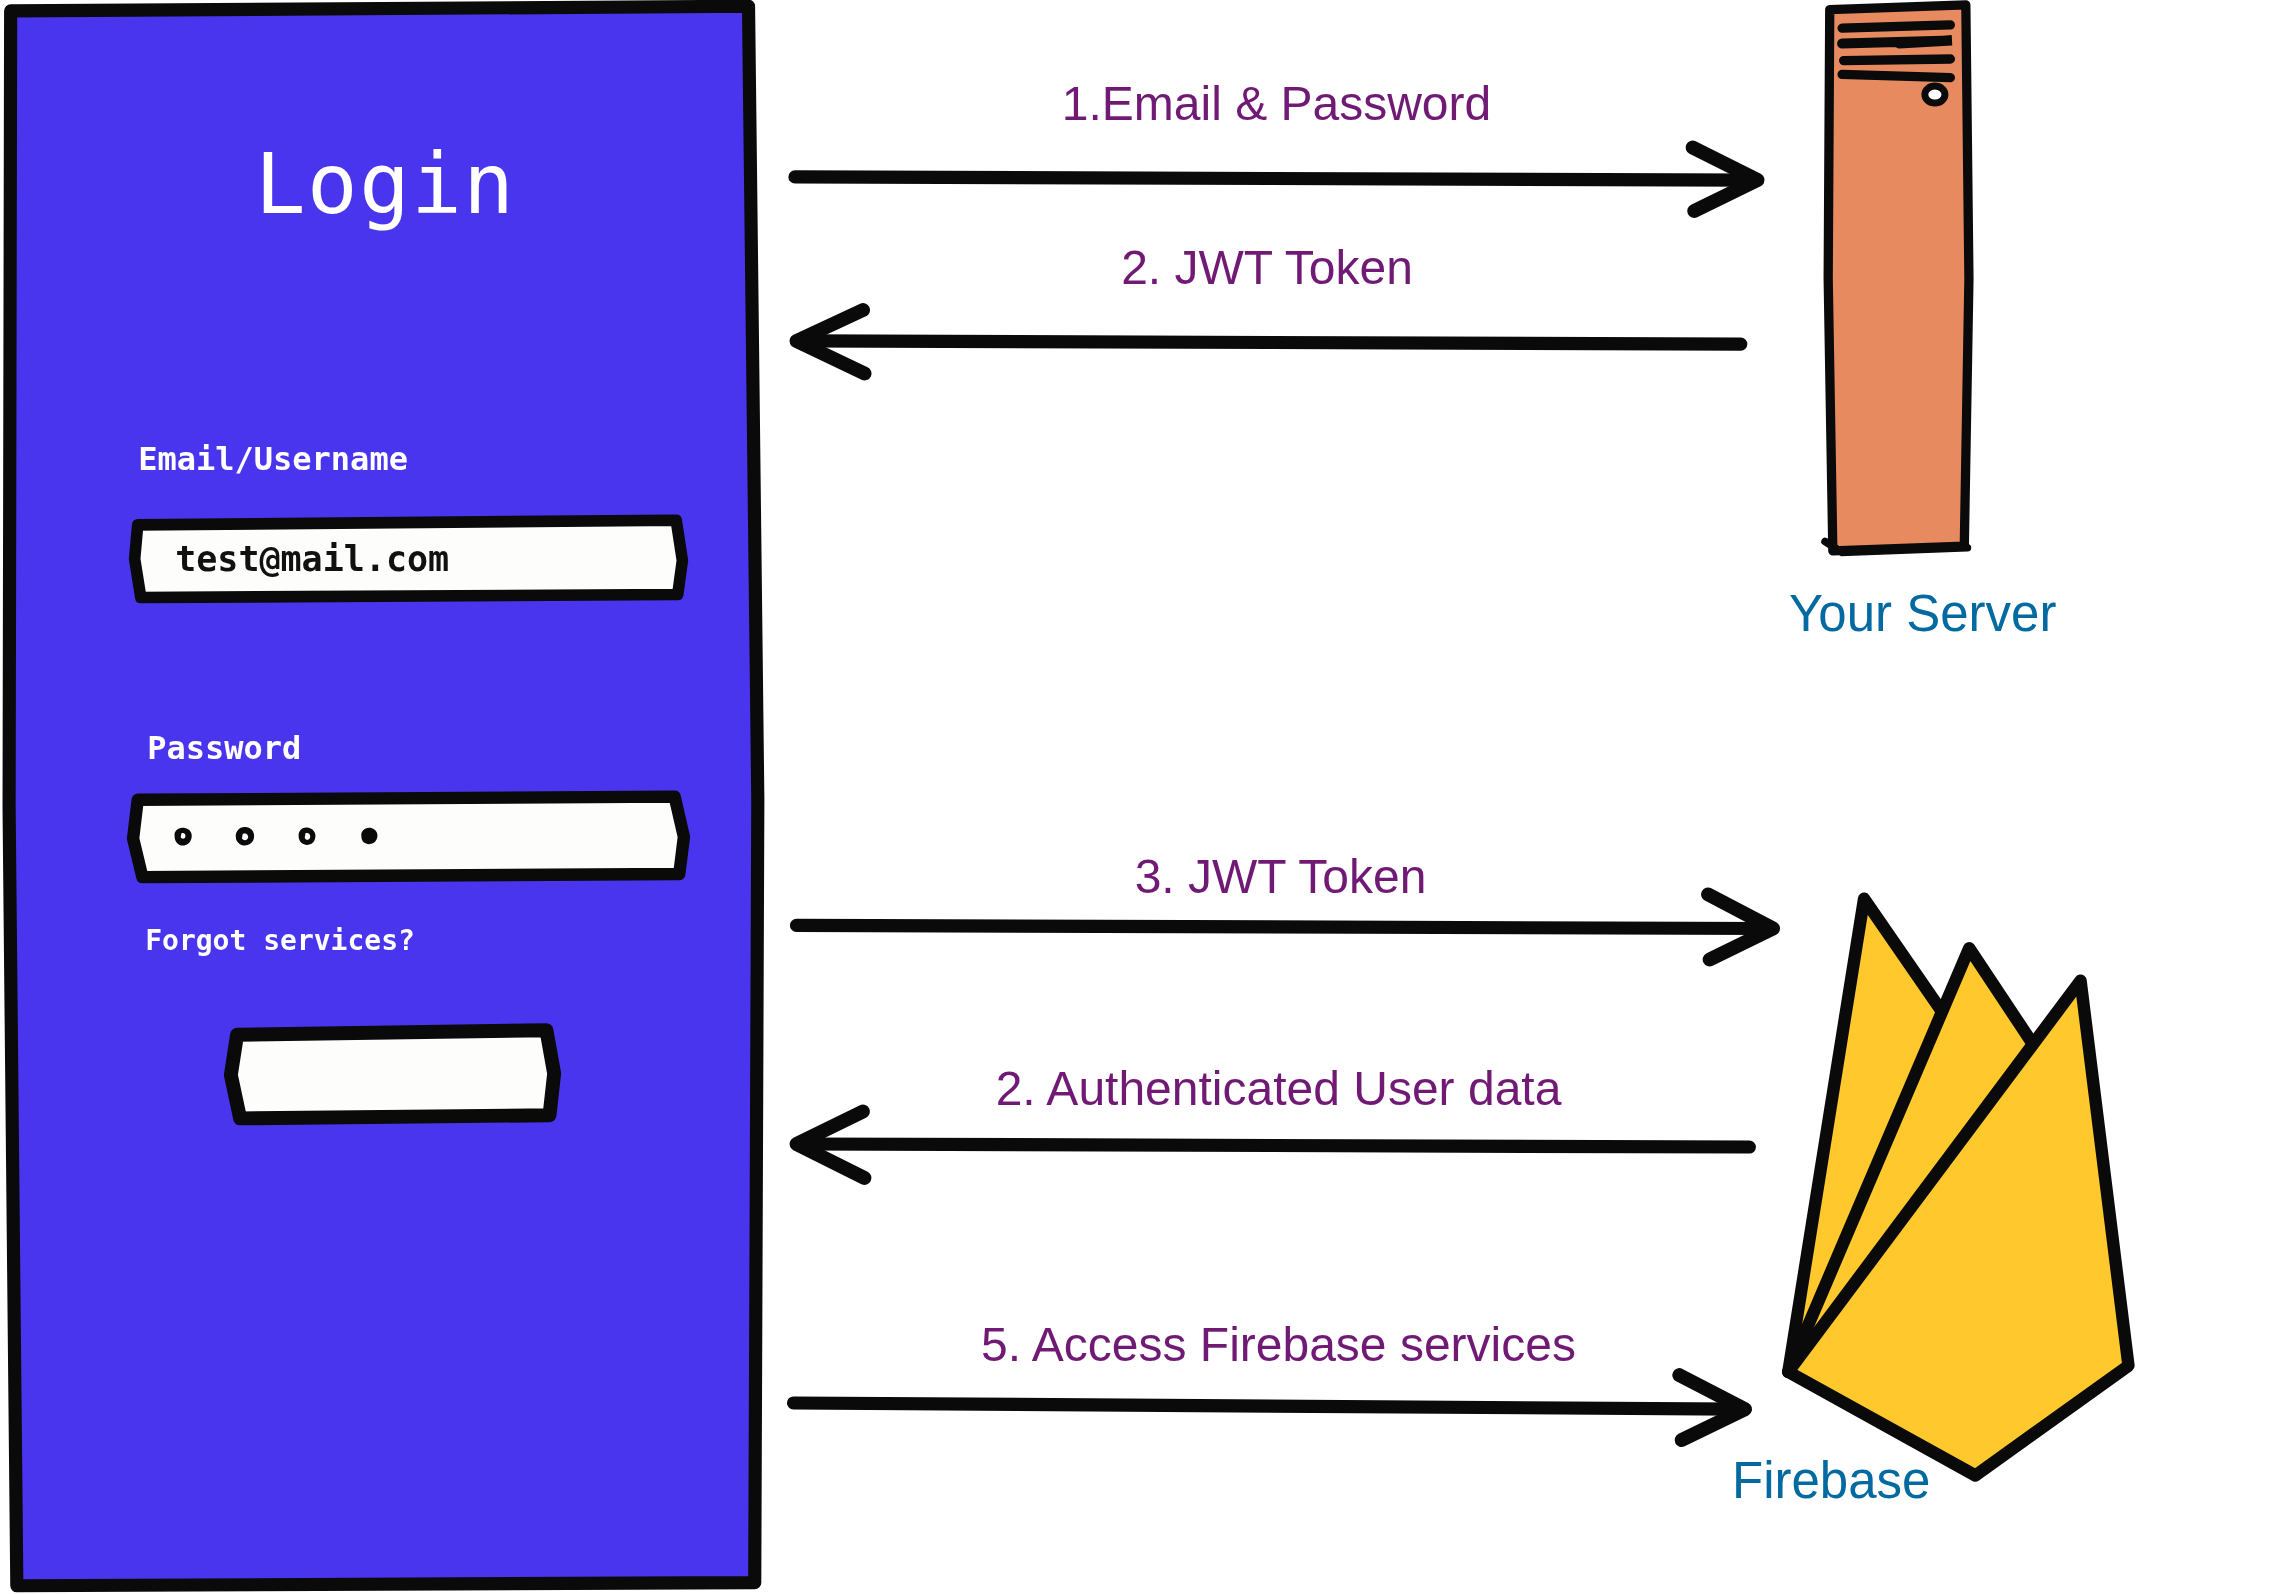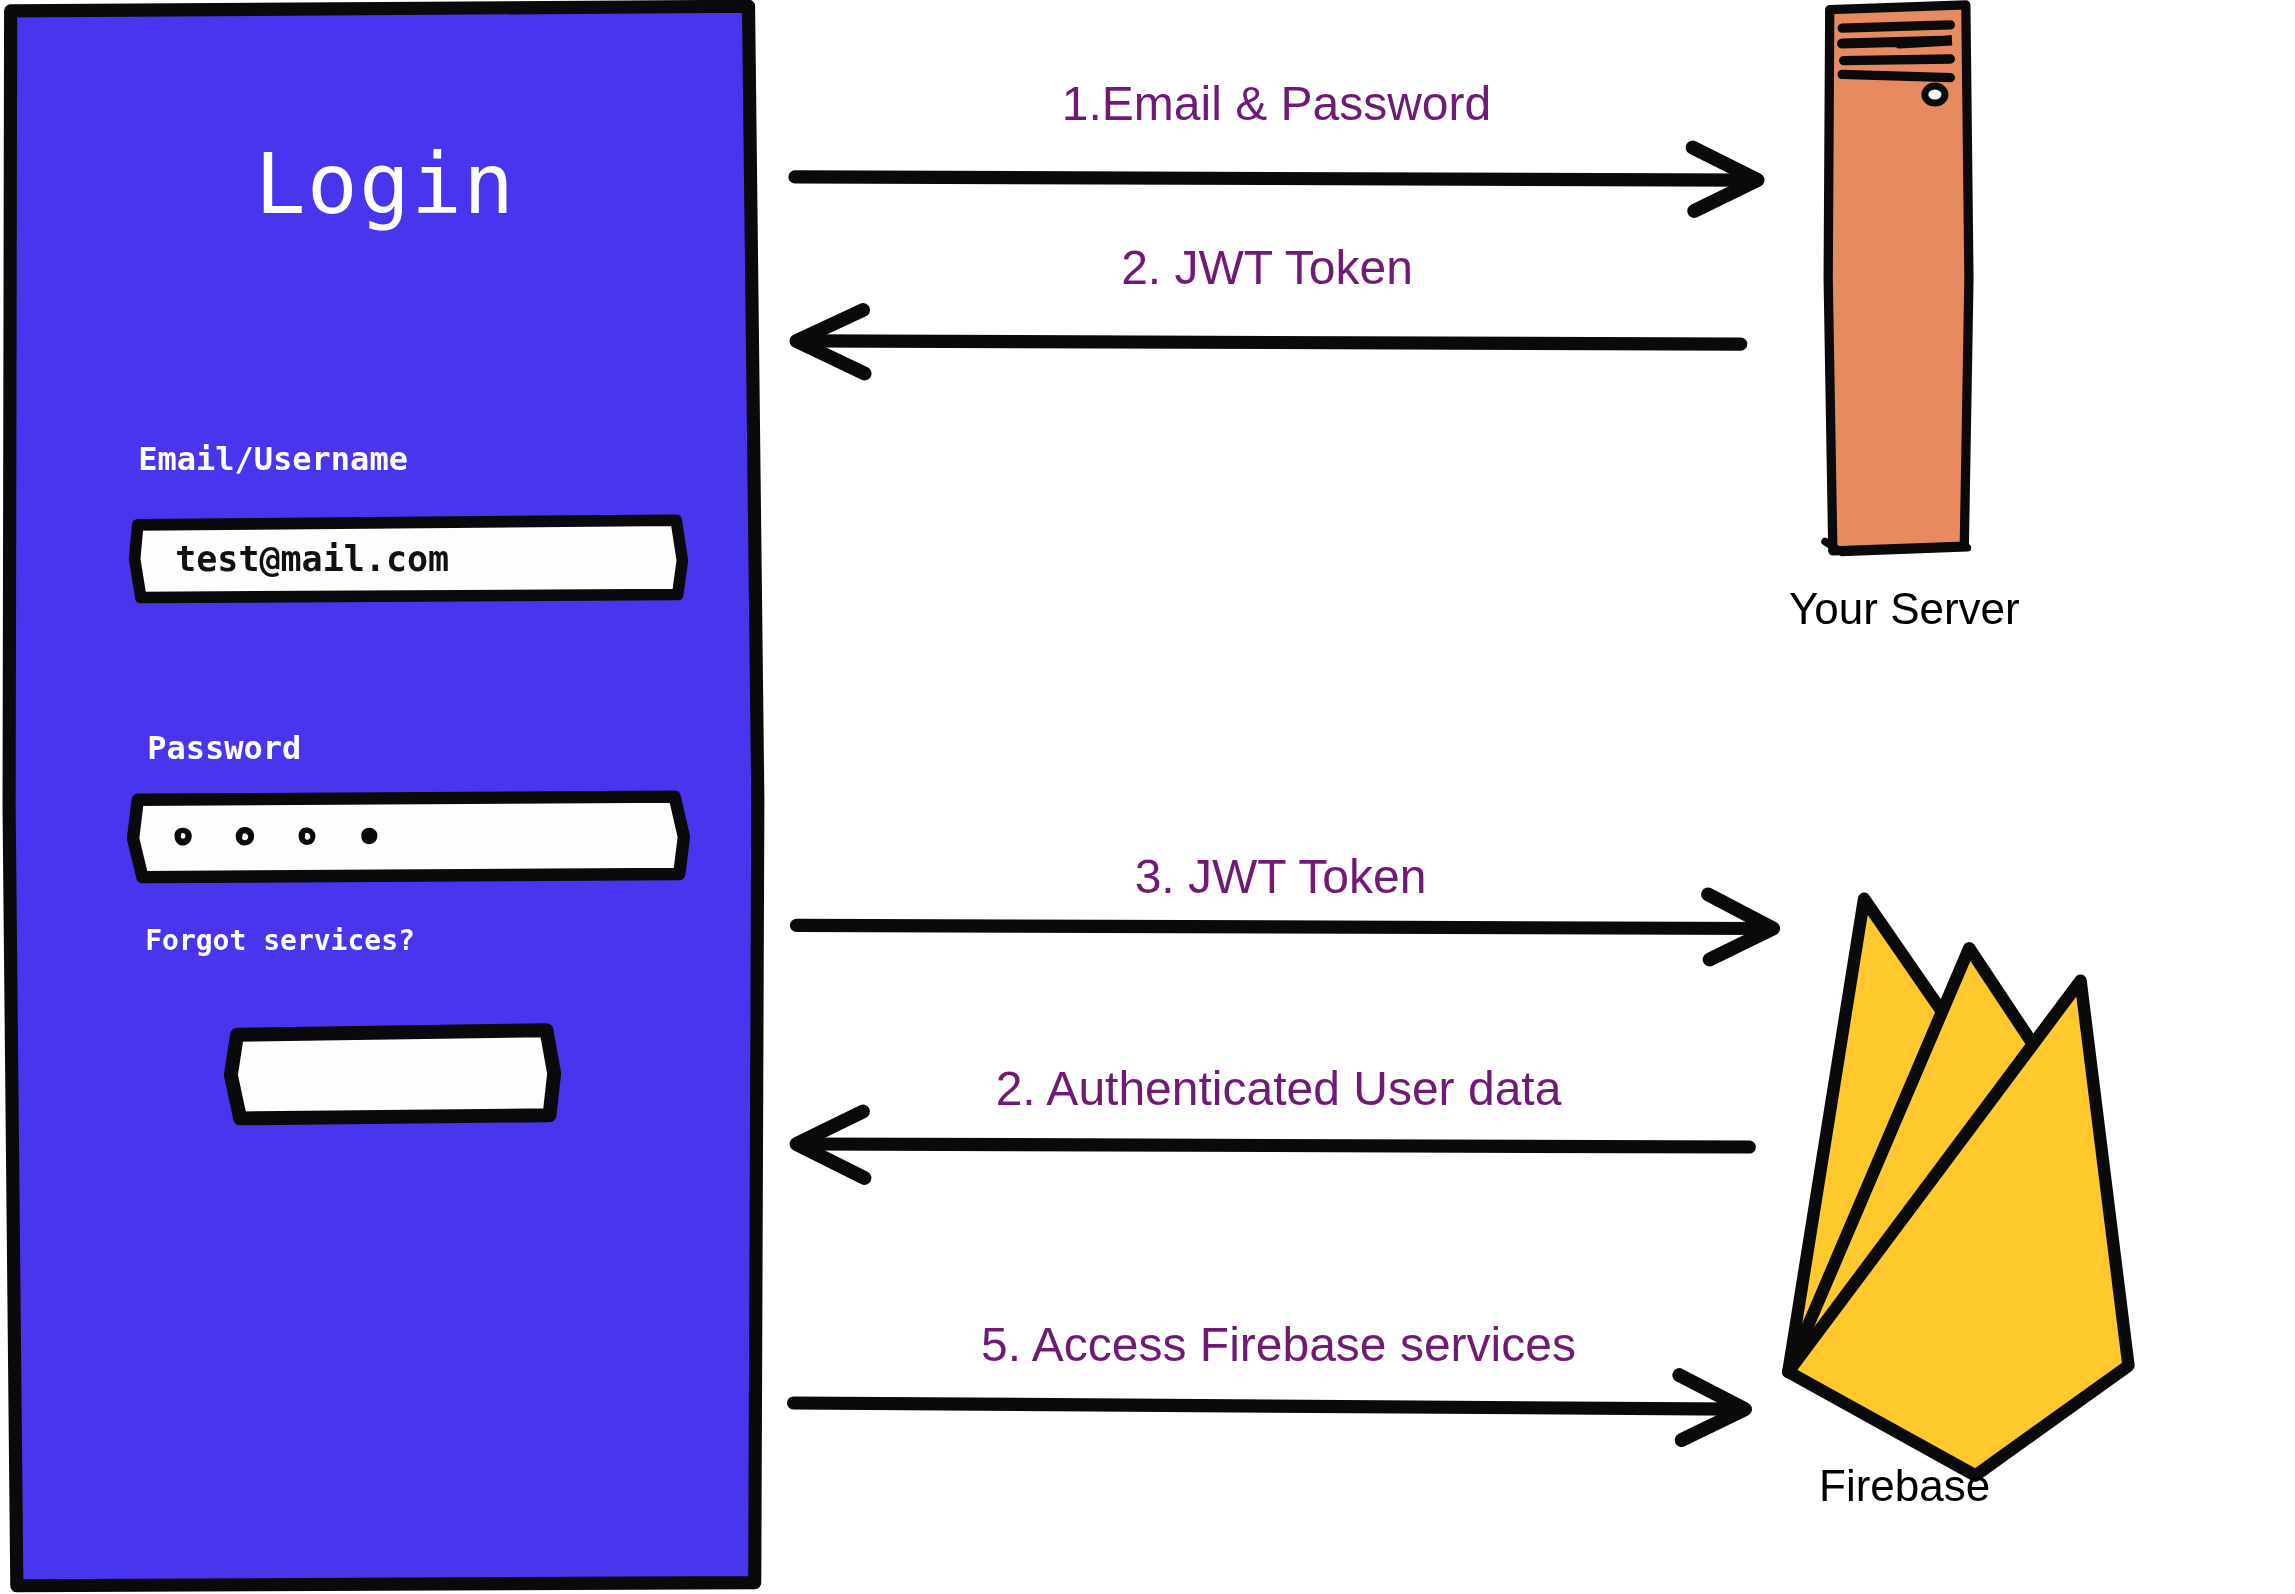--- a/index.html
+++ b/index.html
@@ -123,28 +123,28 @@
     font-family: "Liberation Sans", sans-serif;
     font-size: 48px;
     font-weight: 400;
     white-space: nowrap;
     text-align: center;
   }
 
   
   .node-caption {
     position: absolute;
-    color: #000000;
+    color: #0369a1;
     font-family: "Liberation Sans", sans-serif;
-    font-size: 44px;
+    font-size: 51px;
     font-weight: 400;
     white-space: nowrap;
   }
   #server-caption { left: 1789px; top: 584px; }
-  #firebase-caption { left: 1819px; top: 1451px; margin-top: 10px; }
+  #firebase-caption { left: 1732px; top: 1451px; }
 
   svg { display: block; overflow: visible; }
 </style>
 </head>
 <body>
 
 <div id="stage">
 
   <div class="abs" id="login-panel">
 

